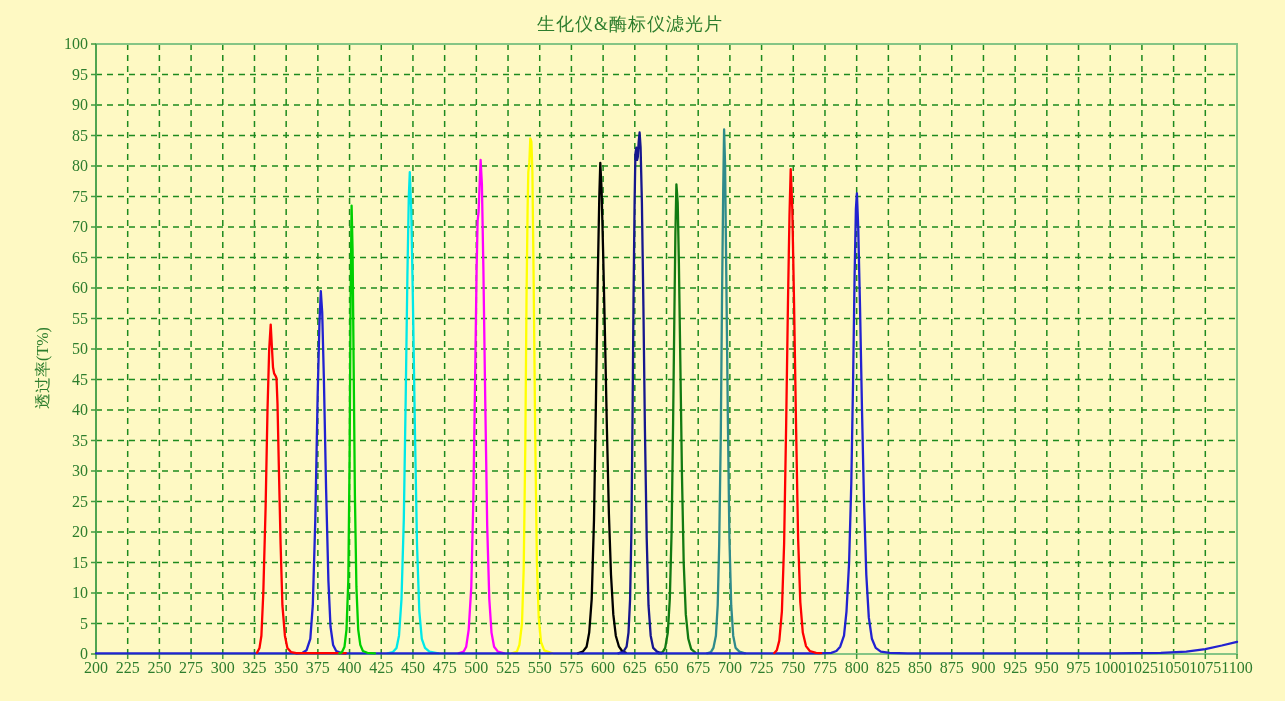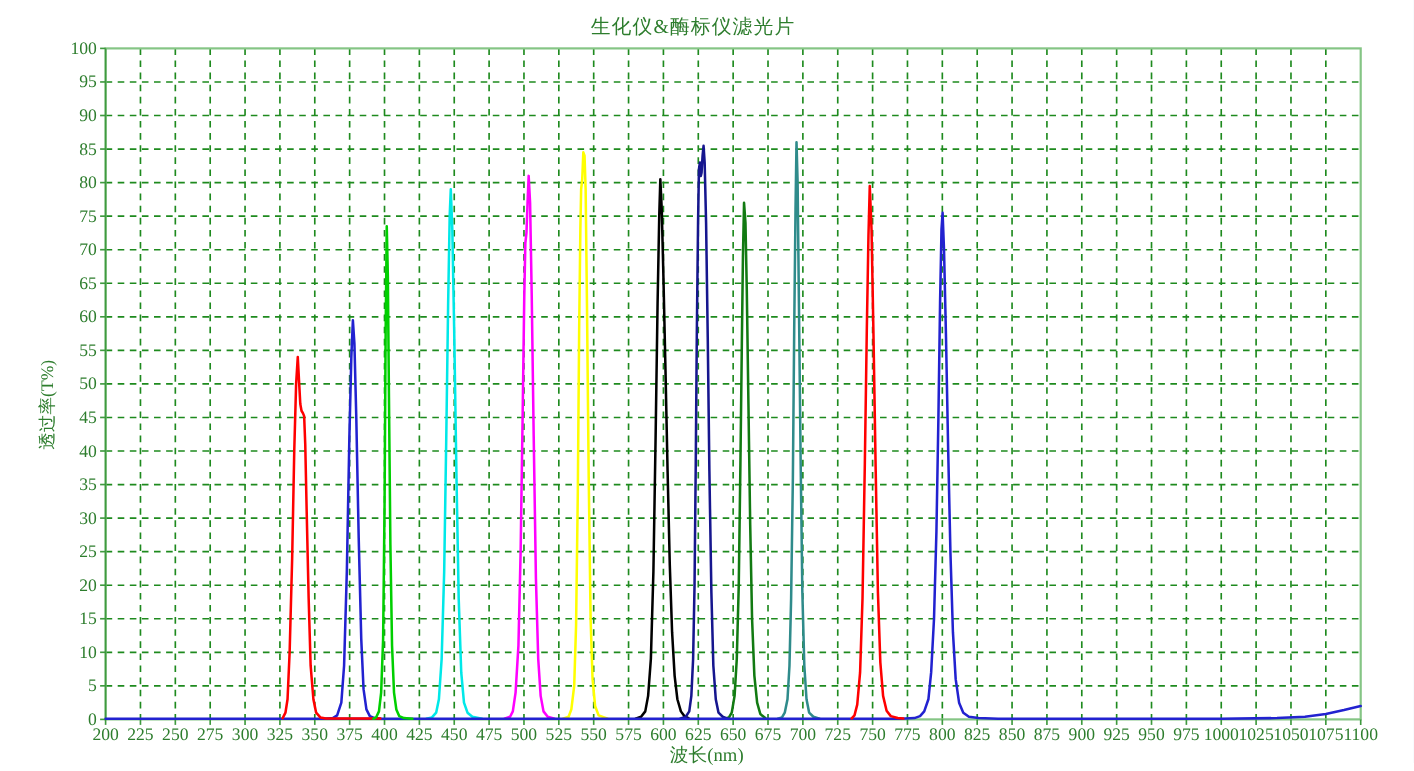--- a/index.html
+++ b/index.html
@@ -2,21 +2,21 @@
 <html><head>
 <meta charset="utf-8">
 <style>
   html,body{margin:0;padding:0;}
   body{
     width:1285px;height:701px;
     background:#e2edf6;
     font-family:"Liberation Serif","DejaVu Serif",serif;
     overflow:hidden;
   }
-  .page{position:relative;width:1285px;height:701px;background:#ffffff;}
+  .page{position:relative;width:1285px;height:701px;background:#fef9c3;}
   .chart-title{
     position:absolute;left:0;top:12px;width:1260px;
     text-align:center;font-size:18px;color:#2d7d2d;
     letter-spacing:1px;
   }
   .x-axis-title{
     position:absolute;left:0;top:675px;width:1285px;
     text-align:center;font-size:17px;color:#2d7d2d;
   }
   .y-axis-title{
@@ -29,21 +29,20 @@
   }
 </style>
 </head>
 <body>
 
 <div class="page">
   <div class="chart-title">生化仪&amp;酶标仪滤光片</div>
 
   <div class="y-axis-title">透过率(T%)</div>
 
-  <div class="x-axis-title">波长(nm)</div>
 
   <svg id="chart-svg" width="1285" height="701" viewBox="0 0 1285 701" style="position:absolute;left:0;top:0;">
       <line x1="127.69444444444444" y1="44" x2="127.69444444444444" y2="654" stroke="#1e8a1e" stroke-width="1.5" stroke-dasharray="6 5"></line>
       <line x1="159.38888888888889" y1="44" x2="159.38888888888889" y2="654" stroke="#1e8a1e" stroke-width="1.5" stroke-dasharray="6 5"></line>
       <line x1="191.08333333333331" y1="44" x2="191.08333333333331" y2="654" stroke="#1e8a1e" stroke-width="1.5" stroke-dasharray="6 5"></line>
       <line x1="222.77777777777777" y1="44" x2="222.77777777777777" y2="654" stroke="#1e8a1e" stroke-width="1.5" stroke-dasharray="6 5"></line>
       <line x1="254.47222222222223" y1="44" x2="254.47222222222223" y2="654" stroke="#1e8a1e" stroke-width="1.5" stroke-dasharray="6 5"></line>
       <line x1="286.16666666666663" y1="44" x2="286.16666666666663" y2="654" stroke="#1e8a1e" stroke-width="1.5" stroke-dasharray="6 5"></line>
       <line x1="317.8611111111111" y1="44" x2="317.8611111111111" y2="654" stroke="#1e8a1e" stroke-width="1.5" stroke-dasharray="6 5"></line>
       <line x1="349.55555555555554" y1="44" x2="349.55555555555554" y2="654" stroke="#1e8a1e" stroke-width="1.5" stroke-dasharray="6 5"></line>

